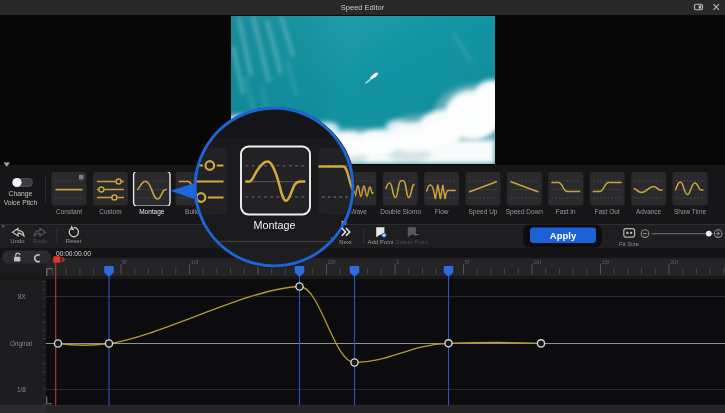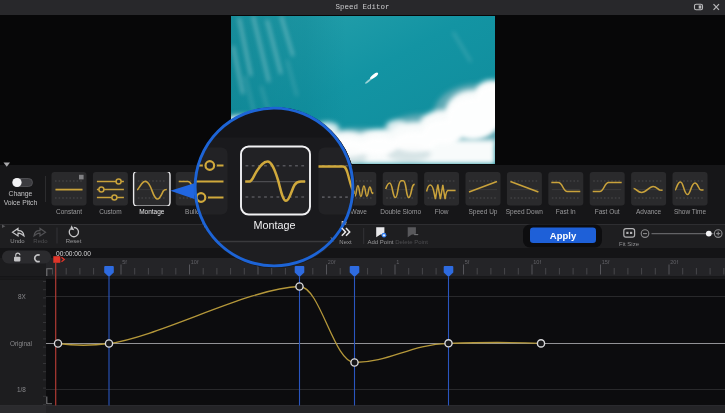--- a/index.html
+++ b/index.html
@@ -7,21 +7,21 @@
   #app{position:relative;width:725px;height:413px;overflow:hidden;
        font-family:"Liberation Sans",sans-serif;background:#0b0b0c;}
   .abs{position:absolute;}
   .lbl{position:absolute;color:#9a9a9c;font-size:6.5px;text-align:center;white-space:nowrap;}
 </style>
 </head>
 <body>
 <div id="app">
 
   <div class="abs" style="left:0;top:0;width:725px;height:14.5px;background:#28282b;"></div>
-  <div class="abs" style="left:0;top:3px;width:725px;text-align:center;color:#c9c9cb;font-size:7.5px;font-family:Liberation Mono, monospace;">Speed Editor</div>
+  <div class="abs" style="left:0;top:3px;width:725px;text-align:center;color:#c9c9cb;font-size:7.5px;">Speed Editor</div>
   <svg class="abs" style="left:690px;top:3px;" width="32" height="9" viewBox="0 0 32 9">
     <rect x="4.5" y="1.2" width="8" height="5.6" rx="1.6" fill="none" stroke="#b9b9bb" stroke-width="1.1"></rect>
     <rect x="8.7" y="2.4" width="2.6" height="3.2" fill="#b9b9bb"></rect>
     <path d="M23.5 1.2 L29 6.8 M29 1.2 L23.5 6.8" stroke="#b9b9bb" stroke-width="1.2"></path>
   </svg>
 
   <div class="abs" style="left:0;top:14.5px;width:725px;height:151px;background:#070708;"></div>
 
   <svg class="abs" style="left:231px;top:16px;" width="264" height="148" viewBox="0 0 264 148">
     <defs>

